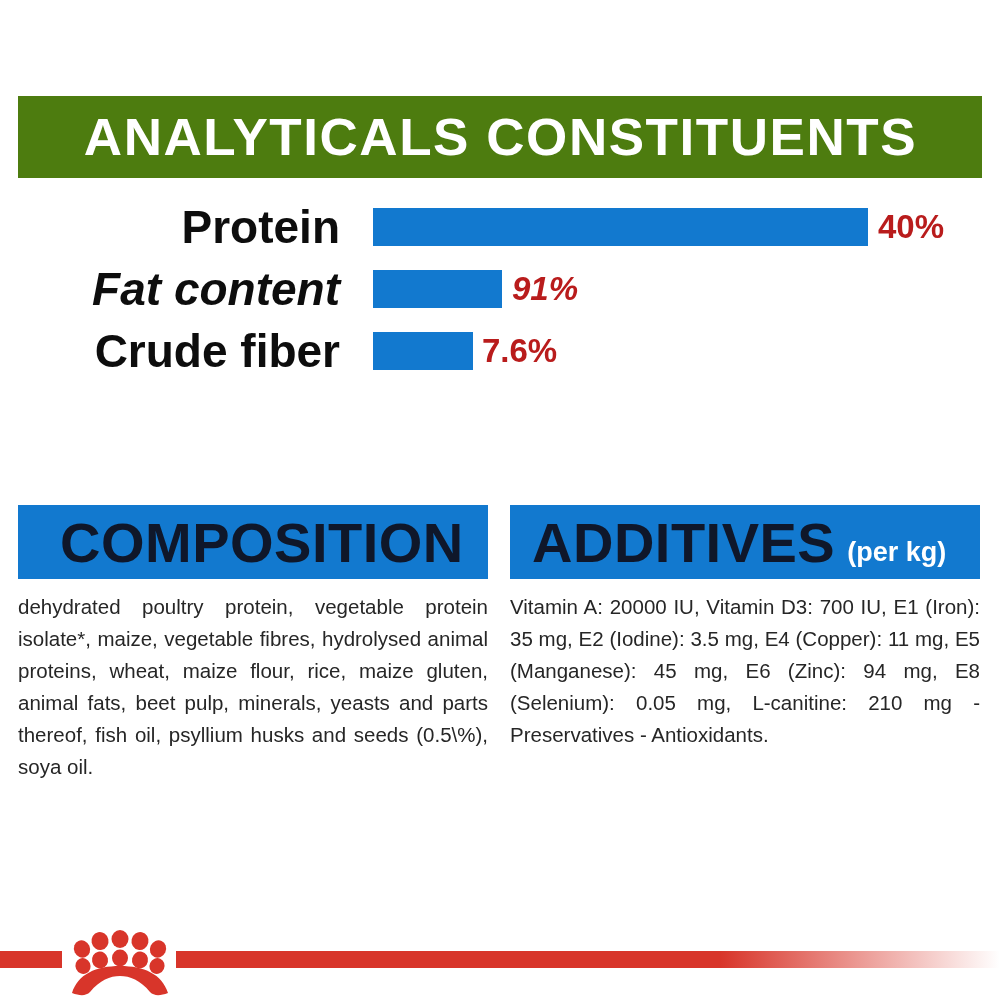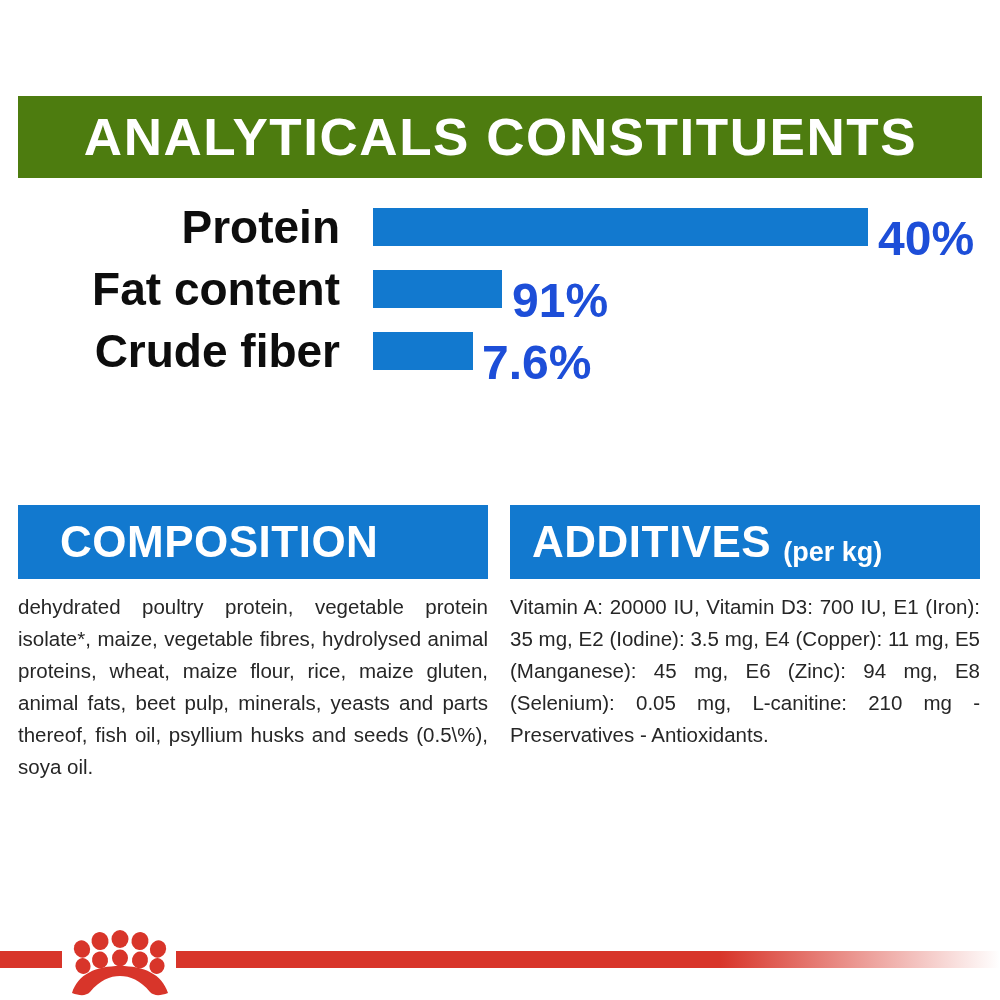--- a/index.html
+++ b/index.html
@@ -75,27 +75,27 @@
     top: 12px;
     height: 38px;
   }
   .bar-fill {
     height: 100%;
     background: #1279cf;
     display: block;
   }
   .bar-value {
     position: absolute;
-    top: 12px;
+    top: 0;
     height: 62px;
     line-height: 62px;
-    color: #1d4ed8;
-    font-family: "Liberation Sans Narrow", "Liberation Sans", sans-serif;
-    font-weight: bold;
-    font-size: 48px;
+    color: #b91c1c;
+    font-family: "Liberation Sans Narrow", "Liberation Sans", sans-serif;
+    font-weight: bold;
+    font-size: 33px;
     white-space: nowrap;
   }
 
   
   .panel {
     position: absolute;
     top: 505px;
     width: 470px;
   }
   #composition-panel { left: 18px; }
@@ -105,24 +105,24 @@
     background: #1279cf;
     height: 74px;
     box-sizing: border-box;
     display: flex;
     align-items: center;
     padding: 0 0 0 42px;
   }
   #additives-panel .panel-header { padding-left: 22px; }
 
   .panel-title {
-    color: #ffffff;
-    font-family: "Liberation Sans Narrow", "Liberation Sans", sans-serif;
-    font-weight: bold;
-    font-size: 44px;
+    color: #0f172a;
+    font-family: "Liberation Sans Narrow", "Liberation Sans", sans-serif;
+    font-weight: bold;
+    font-size: 56px;
     letter-spacing: 0.5px;
     white-space: nowrap;
   }
   .panel-subtitle {
     color: #ffffff;
     font-family: "Liberation Sans Narrow", "Liberation Sans", sans-serif;
     font-weight: bold;
     font-size: 27px;
     margin-left: 12px;
     white-space: nowrap;
@@ -181,21 +181,21 @@
 <div id="chart">
 
   <div class="bar-row" style="top:0px;">
     <span class="bar-label">Protein</span>
     <span class="bar-track" style="width:495px;">
       <span class="bar-fill"></span>
     </span>
     <span class="bar-value" style="left:878px;">40%</span>
   </div>
 
-  <div class="bar-row" style="top:62px;">
+  <div class="bar-row" style="top:62px;font-style:italic;">
     <span class="bar-label">Fat content</span>
     <span class="bar-track" style="width:129px;">
       <span class="bar-fill"></span>
     </span>
     <span class="bar-value" style="left:512px;">91%</span>
   </div>
 
   <div class="bar-row" style="top:124px;">
     <span class="bar-label">Crude fiber</span>
     <span class="bar-track" style="width:100px;">

